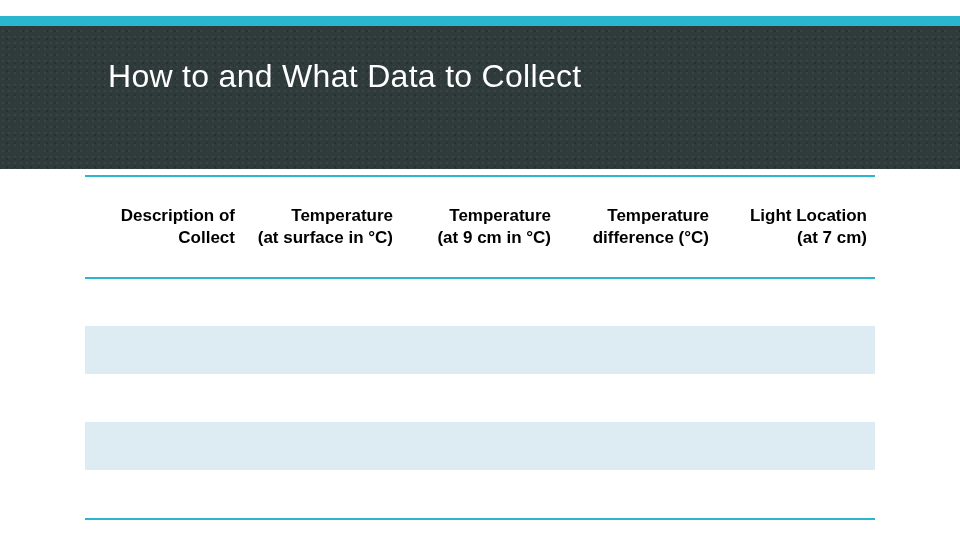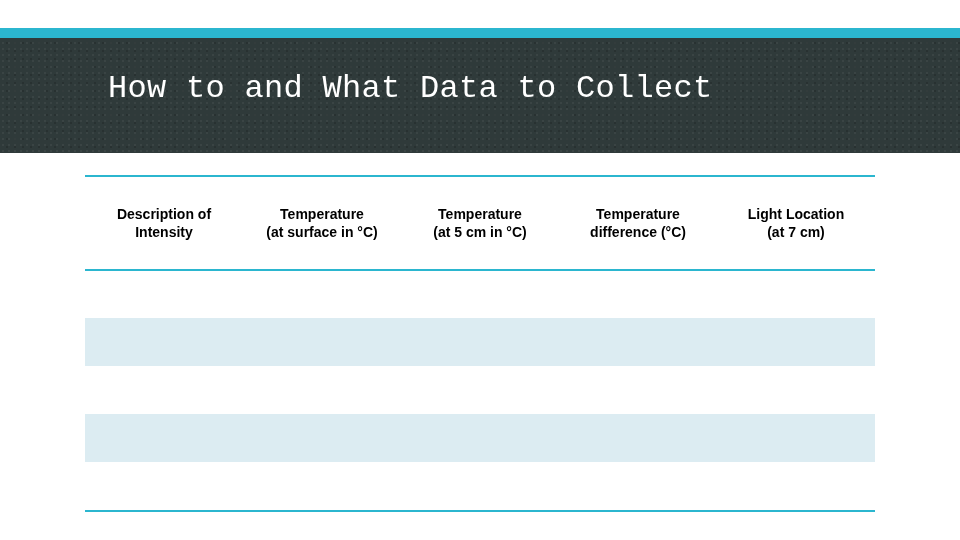--- a/index.html
+++ b/index.html
@@ -6,31 +6,30 @@
   body {
     width: 960px;
     height: 540px;
     background: #ffffff;
     font-family: "Segoe UI", "Helvetica Neue", Arial, sans-serif;
     overflow: hidden;
     position: relative;
   }
   .header-band {
     position: absolute;
-    top: 28px;
+    top: 16px;
     left: 0;
     width: 100%;
-    height: 125px;
+    height: 153px;
     background: #2f3a3a;
     background-image:
       radial-gradient(rgba(255,255,255,0.05) 1px, transparent 1px),
       radial-gradient(rgba(0,0,0,0.15) 1px, transparent 1px);
     background-size: 6px 6px, 8px 8px;
     background-position: 0 0, 3px 3px;
-    font-family: Liberation Mono, monospace;
   }
   .accent-bar {
     height: 10px;
     width: 100%;
     background: #2bb6cf;
   }
   .title {
     color: #ffffff;
     font-size: 32px;
     font-weight: 400;
@@ -46,24 +45,24 @@
   table {
     width: 100%;
     border-collapse: collapse;
     table-layout: fixed;
   }
   thead tr {
     border-top: 2px solid #2bb6cf;
     border-bottom: 2px solid #2bb6cf;
   }
   thead th {
-    font-size: 14px;
+    font-size: 17px;
     font-weight: 700;
     color: #000;
-    text-align: center;
+    text-align: right;
     padding: 28px 8px 28px 8px;
     vertical-align: middle;
     line-height: 1.3;
   }
   tbody td {
     height: 48px;
     padding: 0;
   }
   tbody tr.stripe-light { background: #ffffff; }
   tbody tr.stripe-tint  { background: #dcecf2; }
@@ -79,29 +78,29 @@
   <div class="accent-bar"></div>
   <h1 class="title">How to and What Data to Collect</h1>
 </div>
 
 <div class="table-wrap">
   <table>
     <thead>
       <tr>
         <th>
           <span>Description of</span><br>
-          <span>Intensity</span>
+          <span>Collect</span>
         </th>
         <th>
           <span>Temperature</span><br>
           <span>(at surface in °C)</span>
         </th>
         <th>
           <span>Temperature</span><br>
-          <span>(at 5 cm in °C)</span>
+          <span>(at 9 cm in °C)</span>
         </th>
         <th>
           <span>Temperature</span><br>
           <span>difference (°C)</span>
         </th>
         <th>
           <span>Light Location</span><br>
           <span>(at 7 cm)</span>
         </th>
       </tr>

